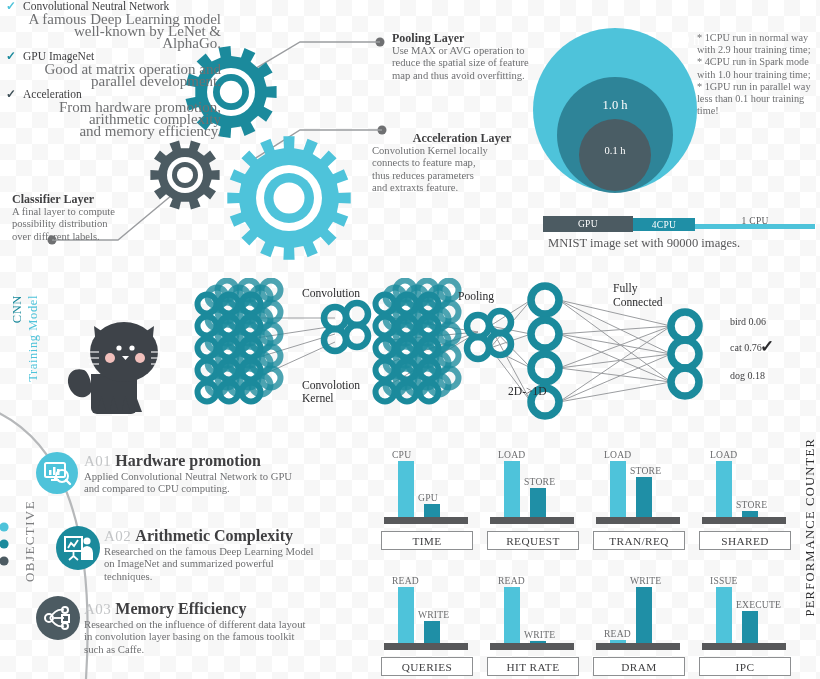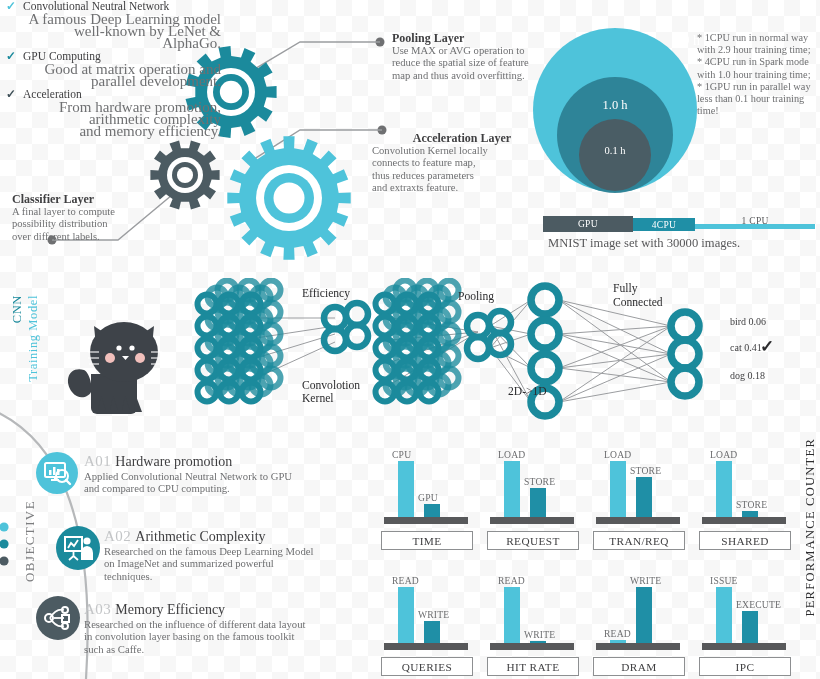--- a/index.html
+++ b/index.html
@@ -41,21 +41,21 @@
   .lg{position:absolute;top:0;display:flex;align-items:center;justify-content:center;
       color:#fff;font-size:9.5px;letter-spacing:.3px;}
   #mnist{left:548px;top:236px;font-size:12.6px;color:#58585a;}
   .vtext{writing-mode:vertical-rl;transform:rotate(180deg);}
   .net-label{position:absolute;font-size:11.6px;color:#2c2c2e;line-height:13px;}
   .out-label{position:absolute;font-size:10px;color:#3f3f41;margin-left:28px;}
 
   
   #objword{left:22px;top:500px;font-size:13px;letter-spacing:1.4px;color:#7c7d7f;}
   .obj-num{font-size:15px;color:#c3c5c7;letter-spacing:.5px;}
-  .obj-title{font-size:14px;font-weight:normal;color:#3f3f41;}
+  .obj-title{font-size:16px;font-weight:bold;color:#3f3f41;}
   .obj-body{font-size:10.7px;line-height:12.4px;color:#6f7072;}
 
   
   .chart{position:absolute;width:96px;height:118px;}
   .chart .base{position:absolute;left:6px;bottom:26px;width:84px;height:7px;background:#58595b;}
   .chart .bar{position:absolute;bottom:33px;}
   .chart .blabel{position:absolute;font-size:9.6px;color:#6d6e70;letter-spacing:.2px;white-space:nowrap;}
   .chart .cap{position:absolute;left:3px;bottom:0px;width:90px;height:17px;
       border:1px solid #8d8f91;background:#fff;
       display:flex;align-items:center;justify-content:center;
@@ -113,21 +113,21 @@
 
 <div class="abs" id="bullets">
   <div class="bullet">
     <span class="chk" style="color:#4ec3da">✓</span>
     <div class="b-title">Convolutional Neutral Network</div>
     <div class="b-desc" style="white-space:pre-line">A famous Deep Learning  model
 well-known by LeNet &amp; AlphaGo.</div>
   </div>
   <div class="bullet">
     <span class="chk" style="color:#1b8a9c">✓</span>
-    <div class="b-title">GPU Computing</div>
+    <div class="b-title">GPU ImageNet</div>
     <div class="b-desc" style="white-space:pre-line">Good at matrix operation and
 parallel development.</div>
   </div>
   <div class="bullet">
     <span class="chk" style="color:#3f5058">✓</span>
     <div class="b-title">Acceleration</div>
     <div class="b-desc" style="white-space:pre-line">From hardware promotion,
 arithmetic complexity
 and memory efficiency.</div>
   </div>
@@ -172,21 +172,21 @@
   <div class="lg" style="left:0;width:33%;height:16px;background:#4c5b62">
     <span>GPU</span>
   </div>
   <div class="lg" style="left:33%;width:23%;height:13px;top:2px;background:#1f8fa6">
     <span>4CPU</span>
   </div>
   <div class="lg" style="left:56%;width:44%;height:5px;top:8px;background:#4ec3da">
     <span style="color:#58595b;position:relative;top:-6px">1 CPU</span>
   </div>
 </div>
-<div class="abs" id="mnist">MNIST image set with 30000 images.</div>
+<div class="abs" id="mnist">MNIST image set with 90000 images.</div>
 
 <div class="abs" style="left:10px;top:295px">
   <div class="vtext" style="font-size:12.5px;color:#1b8a9c;letter-spacing:.6px;">CNN</div>
 </div>
 <div class="abs" style="left:26px;top:295px">
   <div class="vtext" style="font-size:12.5px;color:#4ec3da;letter-spacing:.6px;">Training Model</div>
 </div>
 
 <svg class="abs" style="left:58px;top:300px" width="120" height="115">
   <g fill="#3e4349">
@@ -348,30 +348,30 @@
       <circle cx="360" cy="22" r="14" fill="none" stroke="#1b8a9c" stroke-width="7.5"></circle>
       <circle cx="360" cy="56" r="14" fill="none" stroke="#1b8a9c" stroke-width="7.5"></circle>
       <circle cx="360" cy="90" r="14" fill="none" stroke="#1b8a9c" stroke-width="7.5"></circle>
       <circle cx="360" cy="124" r="14" fill="none" stroke="#1b8a9c" stroke-width="7.5"></circle>
       <circle cx="500" cy="48" r="14" fill="none" stroke="#1b8a9c" stroke-width="7.5"></circle>
       <circle cx="500" cy="76" r="14" fill="none" stroke="#1b8a9c" stroke-width="7.5"></circle>
       <circle cx="500" cy="104" r="14" fill="none" stroke="#1b8a9c" stroke-width="7.5"></circle>
     </g>
 </svg>
 
-<div class="net-label" style="left:302px;top:287px">Efficiency</div>
+<div class="net-label" style="left:302px;top:287px">Convolution</div>
 <div class="net-label" style="left:302px;top:379px;white-space:pre-line">Convolotion
 Kernel</div>
 <div class="net-label" style="left:458px;top:290px">Pooling</div>
 <div class="net-label" style="left:508px;top:385px">2D-&gt;1D</div>
 <div class="net-label" style="left:613px;top:282px;white-space:pre-line;line-height:14px">Fully
 Connected</div>
 
 <div class="out-label" style="left:702px;top:316px">bird 0.06</div>
-<div class="out-label" style="left:702px;top:342px">cat 0.41</div>
+<div class="out-label" style="left:702px;top:342px">cat 0.76</div>
 <div class="out-label" style="left:702px;top:370px">dog 0.18</div>
 <div class="abs" style="left:760px;top:336px;font-size:17px;color:#2c2c2e;font-weight:bold">✓</div>
 
 <div class="abs vtext" id="objword">OBJECTIVE</div>
 
 <svg class="abs" style="left:0px;top:520px" width="16" height="60">
   <circle cx="4" cy="7" r="4.6" fill="#4ec3da"></circle>
   <circle cx="4" cy="24" r="4.6" fill="#1b8a9c"></circle>
   <circle cx="4" cy="41" r="4.6" fill="#4c5b62"></circle>
 </svg>

